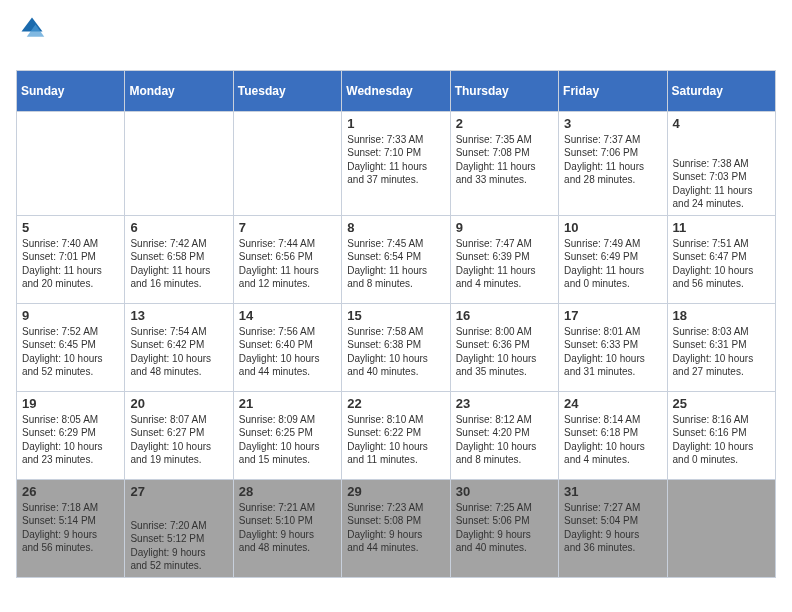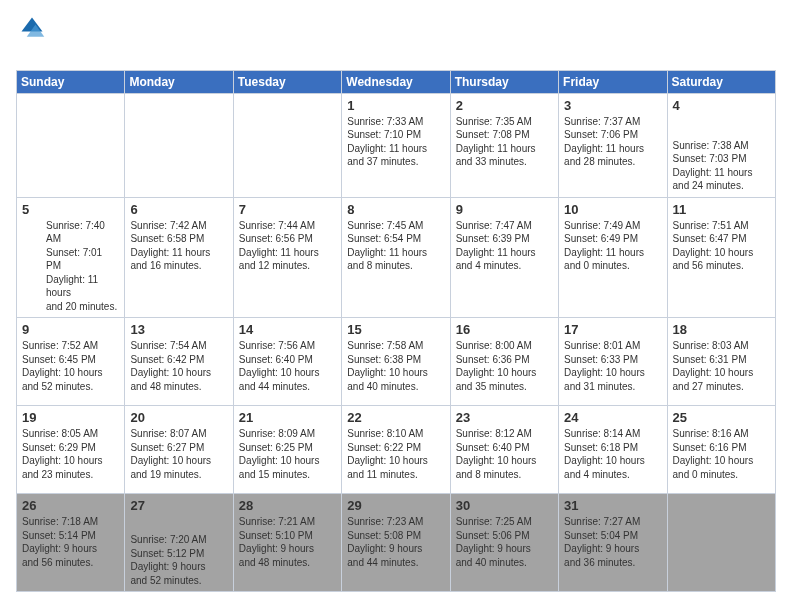--- a/index.html
+++ b/index.html
@@ -52,21 +52,21 @@
     .calendar {
       width: 100%;
       border-collapse: collapse;
       table-layout: fixed;
     }
     .calendar thead tr th {
       background: #3a6fbf;
       color: #fff;
       font-size: 12px;
       font-weight: bold;
-      padding: 4px 4px;
+      padding: 13px 4px;
       border: 1px solid #c8d0dc;
       text-align: left;
     }
     .calendar tbody tr td {
       border: 1px solid #c8d0dc;
       vertical-align: top;
       padding: 4px 5px;
       font-size: 10.5px;
       color: #333;
       height: 88px;
@@ -153,21 +153,21 @@
             <span class="day-number">4</span>
             <div class="cell-text" style="white-space: pre-line; margin-top: 26px;">Sunrise: 7:38 AM
 Sunset: 7:03 PM
 Daylight: 11 hours
 and 24 minutes.</div>
           </td>
         </tr>
         <tr>
           <td>
             <span class="day-number">5</span>
-            <div class="cell-text" style="white-space: pre-line; margin-left: 24px;">Sunrise: 7:40 AM
+            <div class="cell-text" style="white-space: pre-line;">Sunrise: 7:40 AM
 Sunset: 7:01 PM
 Daylight: 11 hours
 and 20 minutes.</div>
           </td>
           <td>
             <span class="day-number">6</span>
             <div class="cell-text" style="white-space: pre-line;">Sunrise: 7:42 AM
 Sunset: 6:58 PM
 Daylight: 11 hours
 and 16 minutes.</div>
@@ -284,21 +284,21 @@
           <td>
             <span class="day-number">22</span>
             <div class="cell-text" style="white-space: pre-line;">Sunrise: 8:10 AM
 Sunset: 6:22 PM
 Daylight: 10 hours
 and 11 minutes.</div>
           </td>
           <td>
             <span class="day-number">23</span>
             <div class="cell-text" style="white-space: pre-line;">Sunrise: 8:12 AM
-Sunset: 6:40 PM
+Sunset: 4:20 PM
 Daylight: 10 hours
 and 8 minutes.</div>
           </td>
           <td>
             <span class="day-number">24</span>
             <div class="cell-text" style="white-space: pre-line;">Sunrise: 8:14 AM
 Sunset: 6:18 PM
 Daylight: 10 hours
 and 4 minutes.</div>
           </td>

